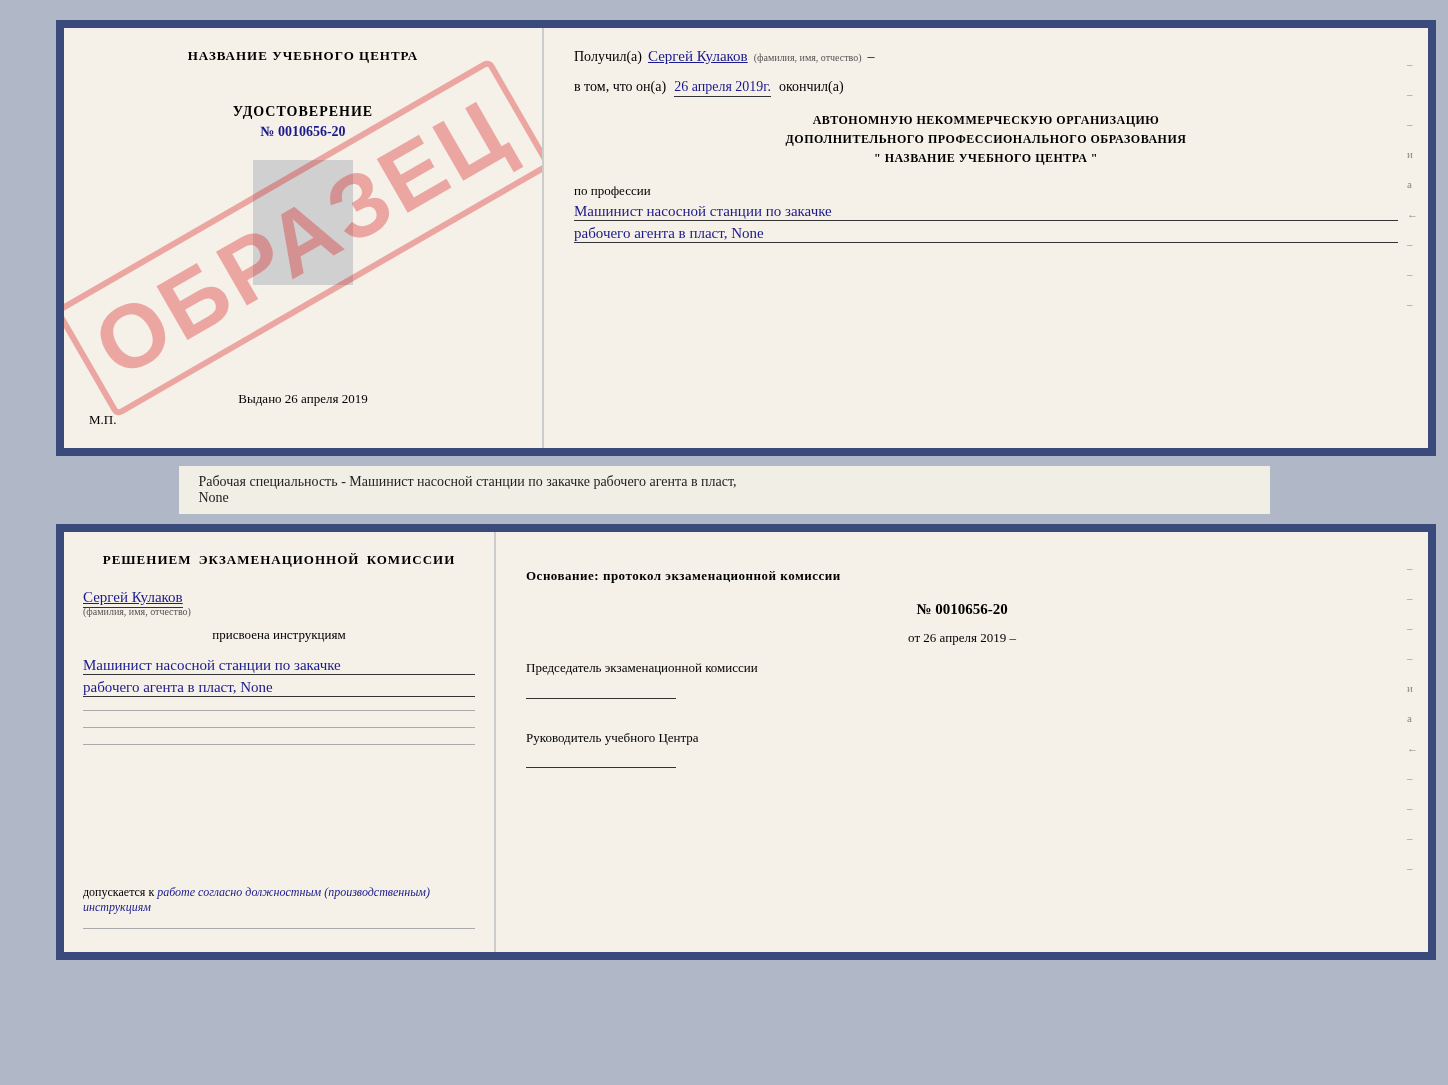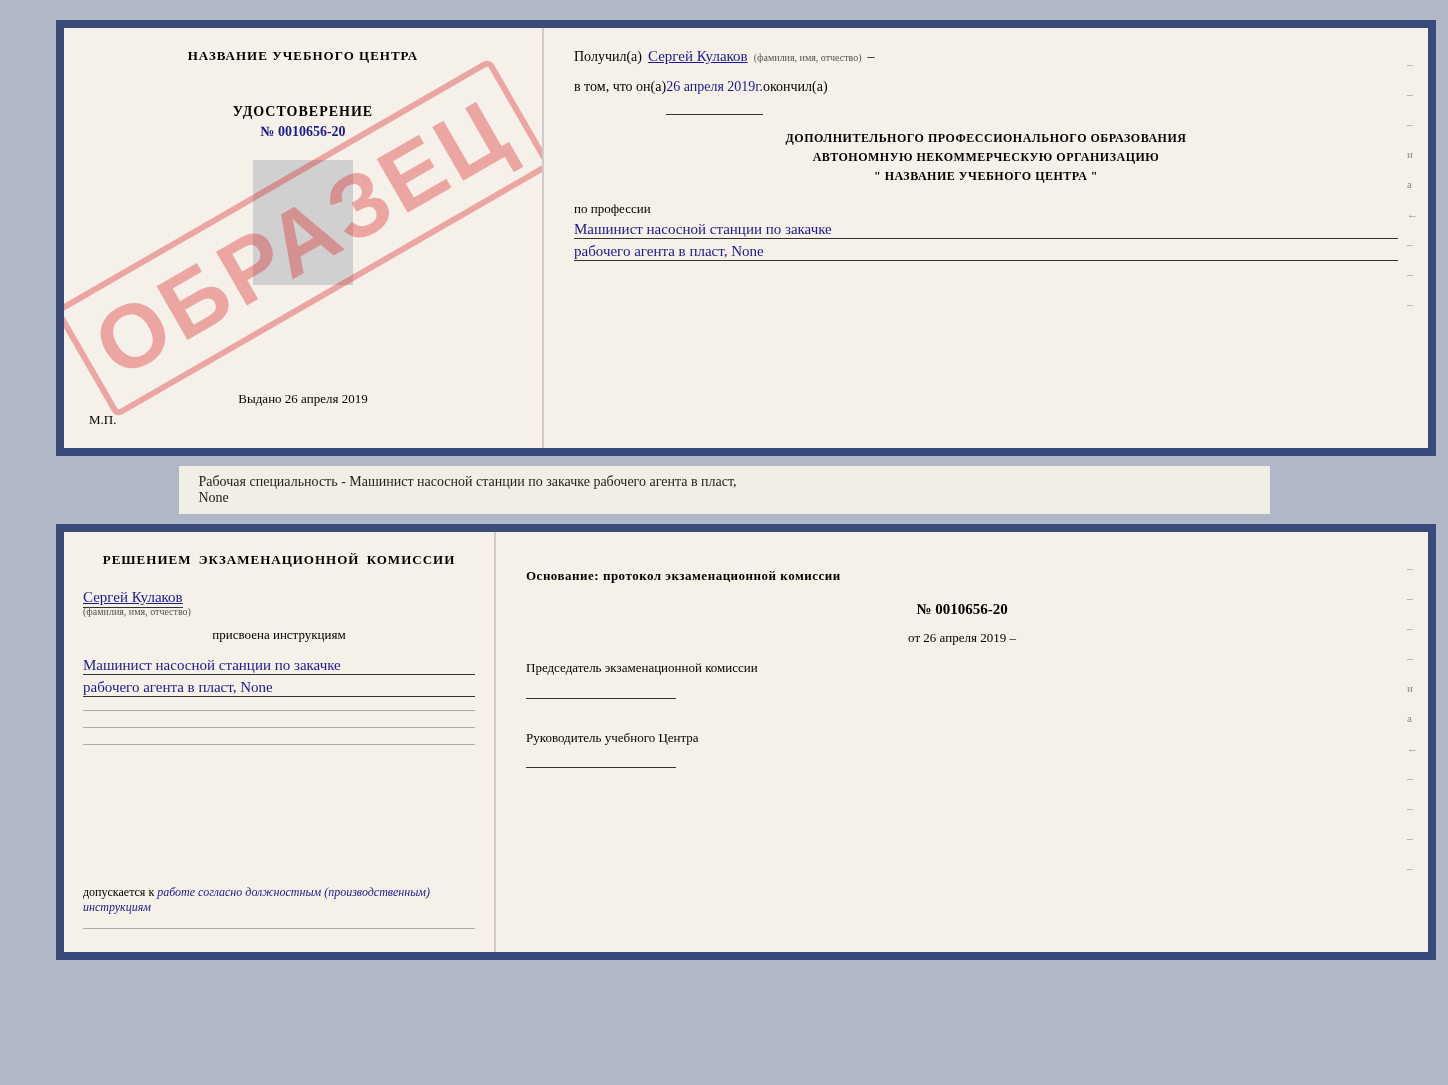--- a/index.html
+++ b/index.html
@@ -137,28 +137,29 @@
 
     .small-hint {
       font-size: 10px;
       color: #555;
     }
 
     .vtom-line {
       font-size: 14px;
       display: flex;
       align-items: baseline;
+      gap: 8px;
     }
 
     .underlined-text {
       font-family: 'Segoe Script', 'Comic Sans MS', cursive;
       color: #1a1a8c;
       font-size: 14px;
       border-bottom: 1px solid #333;
-      padding-bottom: 19px;
+      padding-bottom: 1px;
     }
 
     .org-block {
       text-align: center;
       font-size: 12px;
       letter-spacing: 0.5px;
       line-height: 1.6;
       text-transform: uppercase;
       font-weight: bold;
     }
@@ -334,22 +335,22 @@
       <span>–</span>
     </div>
 
     <div class="vtom-line">
       <span>в том, что он(а)</span>
       <span class="underlined-text">26 апреля 2019г.</span>
       <span>окончил(а)</span>
     </div>
 
     <div class="org-block">
+      <div>АВТОНОМНУЮ НЕКОММЕРЧЕСКУЮ ОРГАНИЗАЦИЮ</div>
       <div>ДОПОЛНИТЕЛЬНОГО ПРОФЕССИОНАЛЬНОГО ОБРАЗОВАНИЯ</div>
-      <div>АВТОНОМНУЮ НЕКОММЕРЧЕСКУЮ ОРГАНИЗАЦИЮ</div>
       <div>"   НАЗВАНИЕ УЧЕБНОГО ЦЕНТРА   "</div>
     </div>
 
     <div class="po-professii-line">
       <span>по профессии</span>
       <span class="profession-handwritten">Машинист насосной станции по закачке</span>
       <span class="profession-handwritten">рабочего агента в пласт, None</span>
     </div>
 
     <div class="side-lines">

